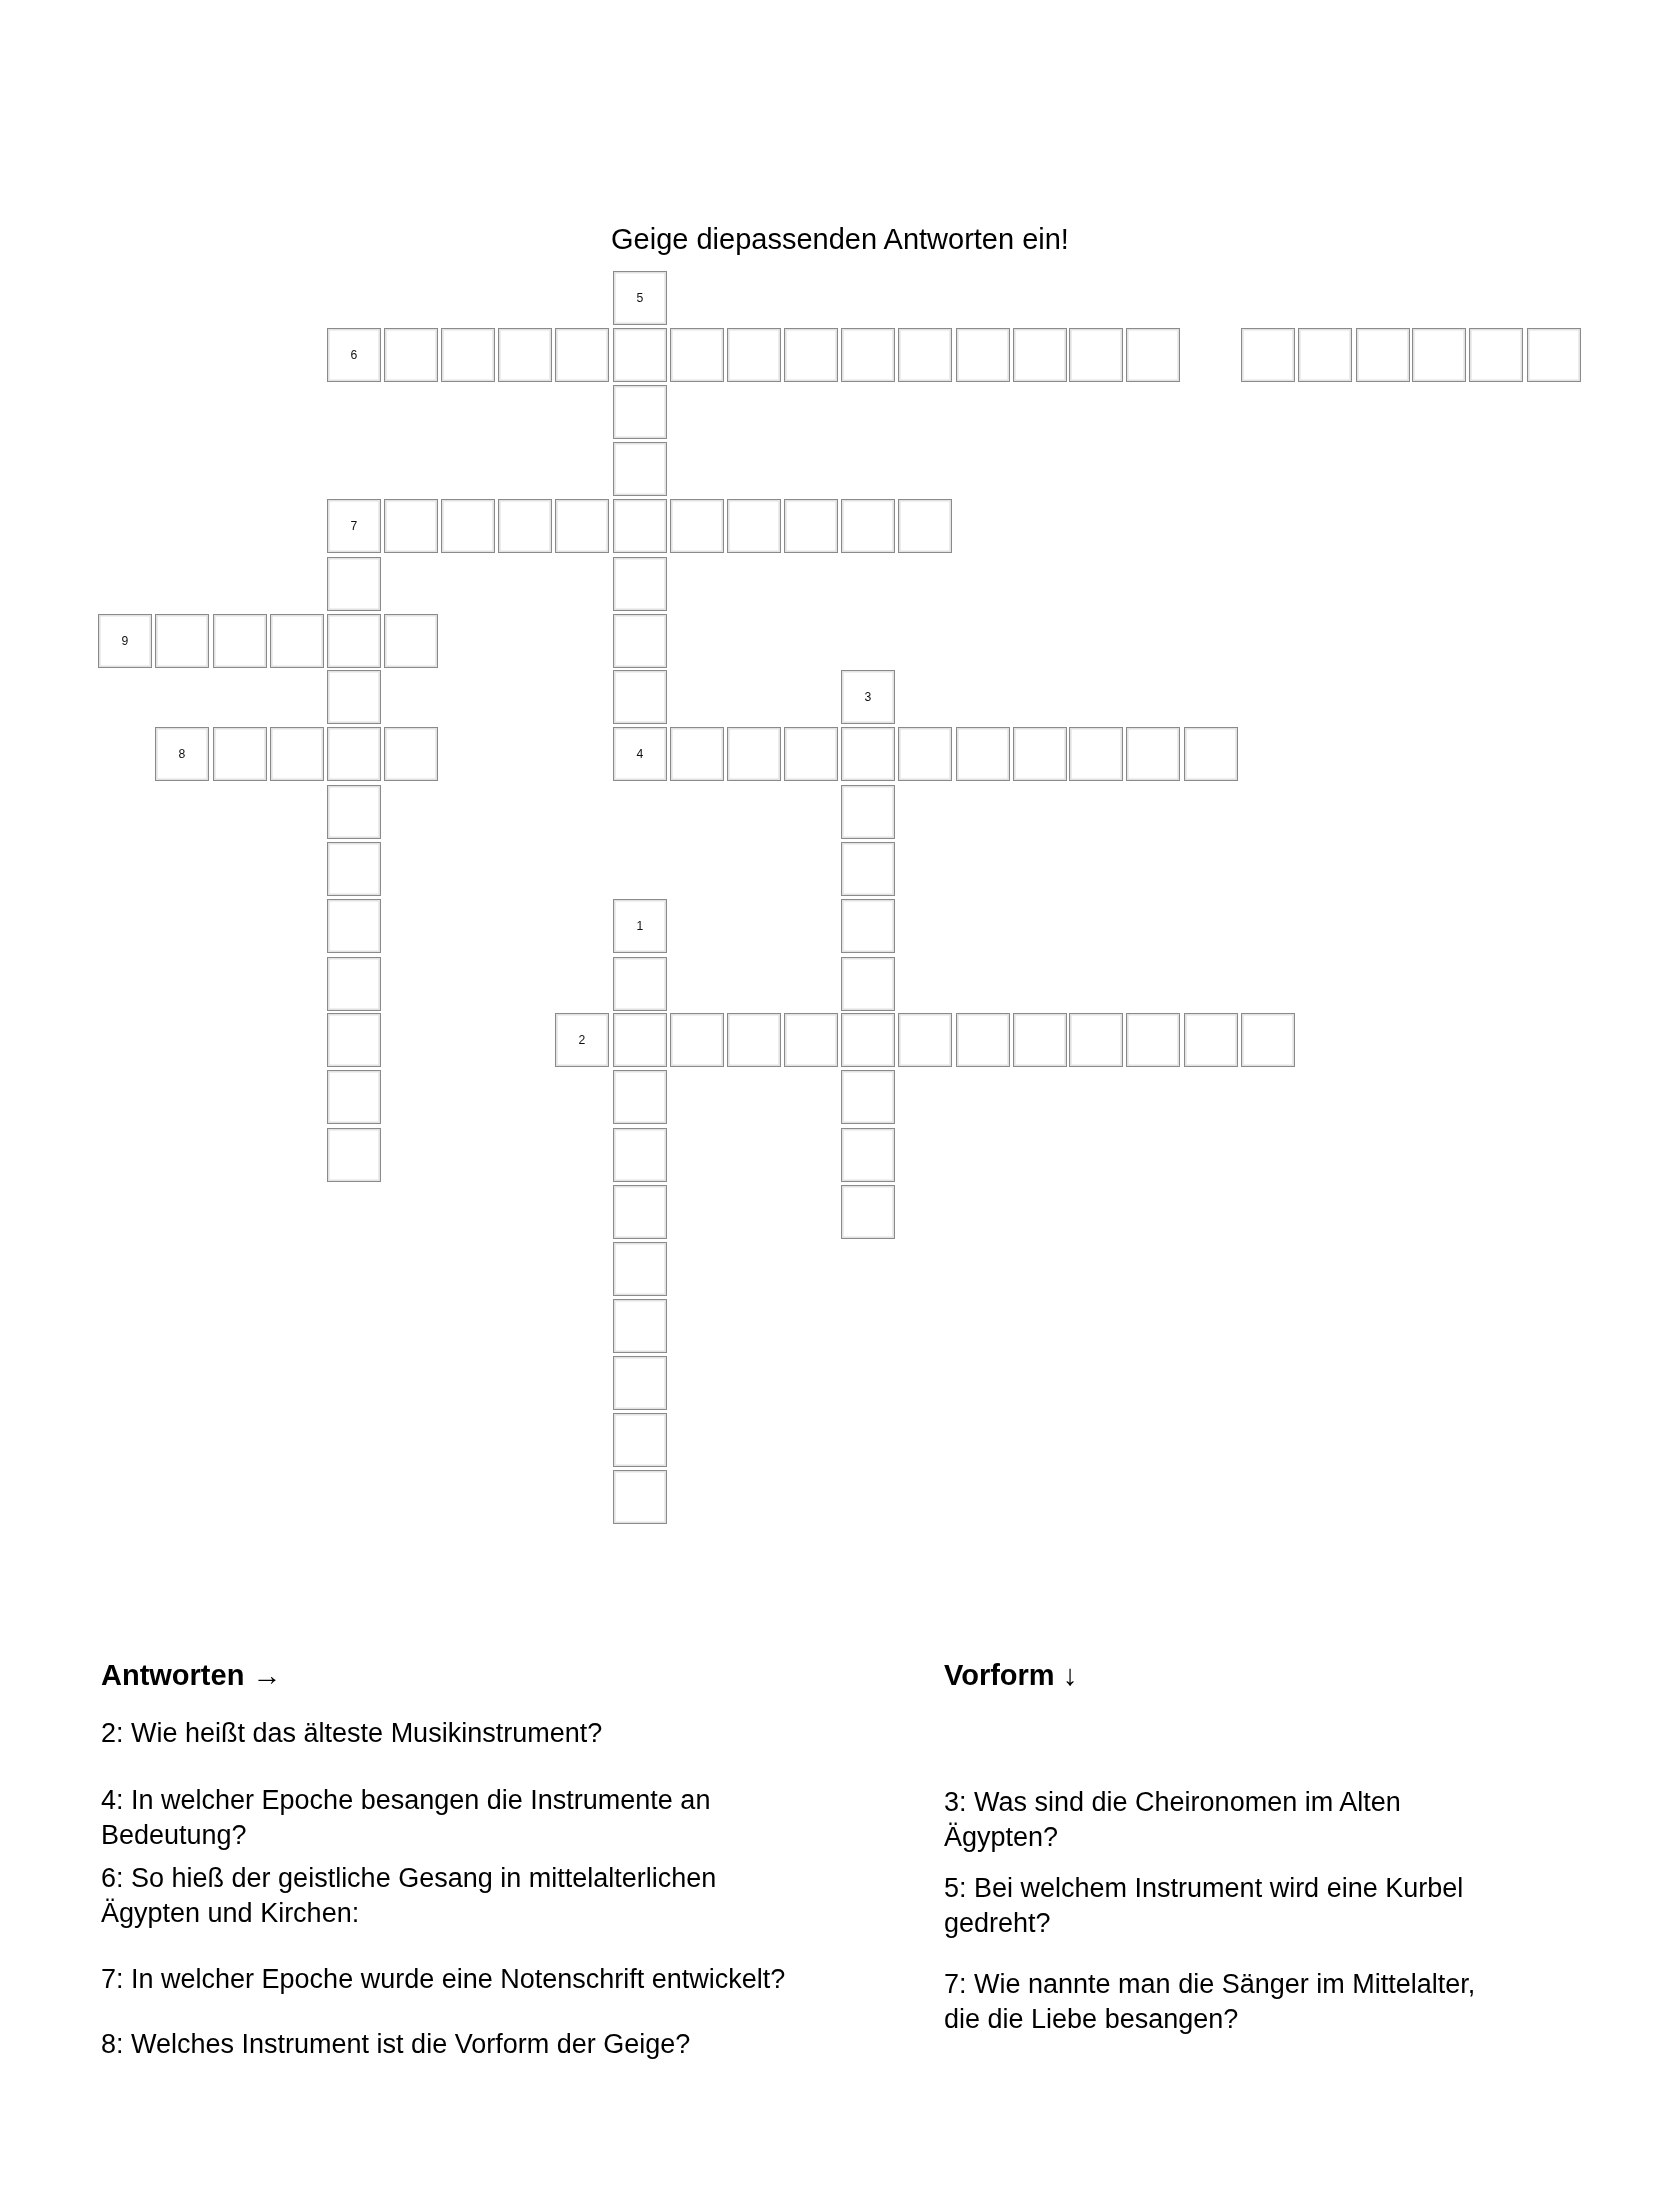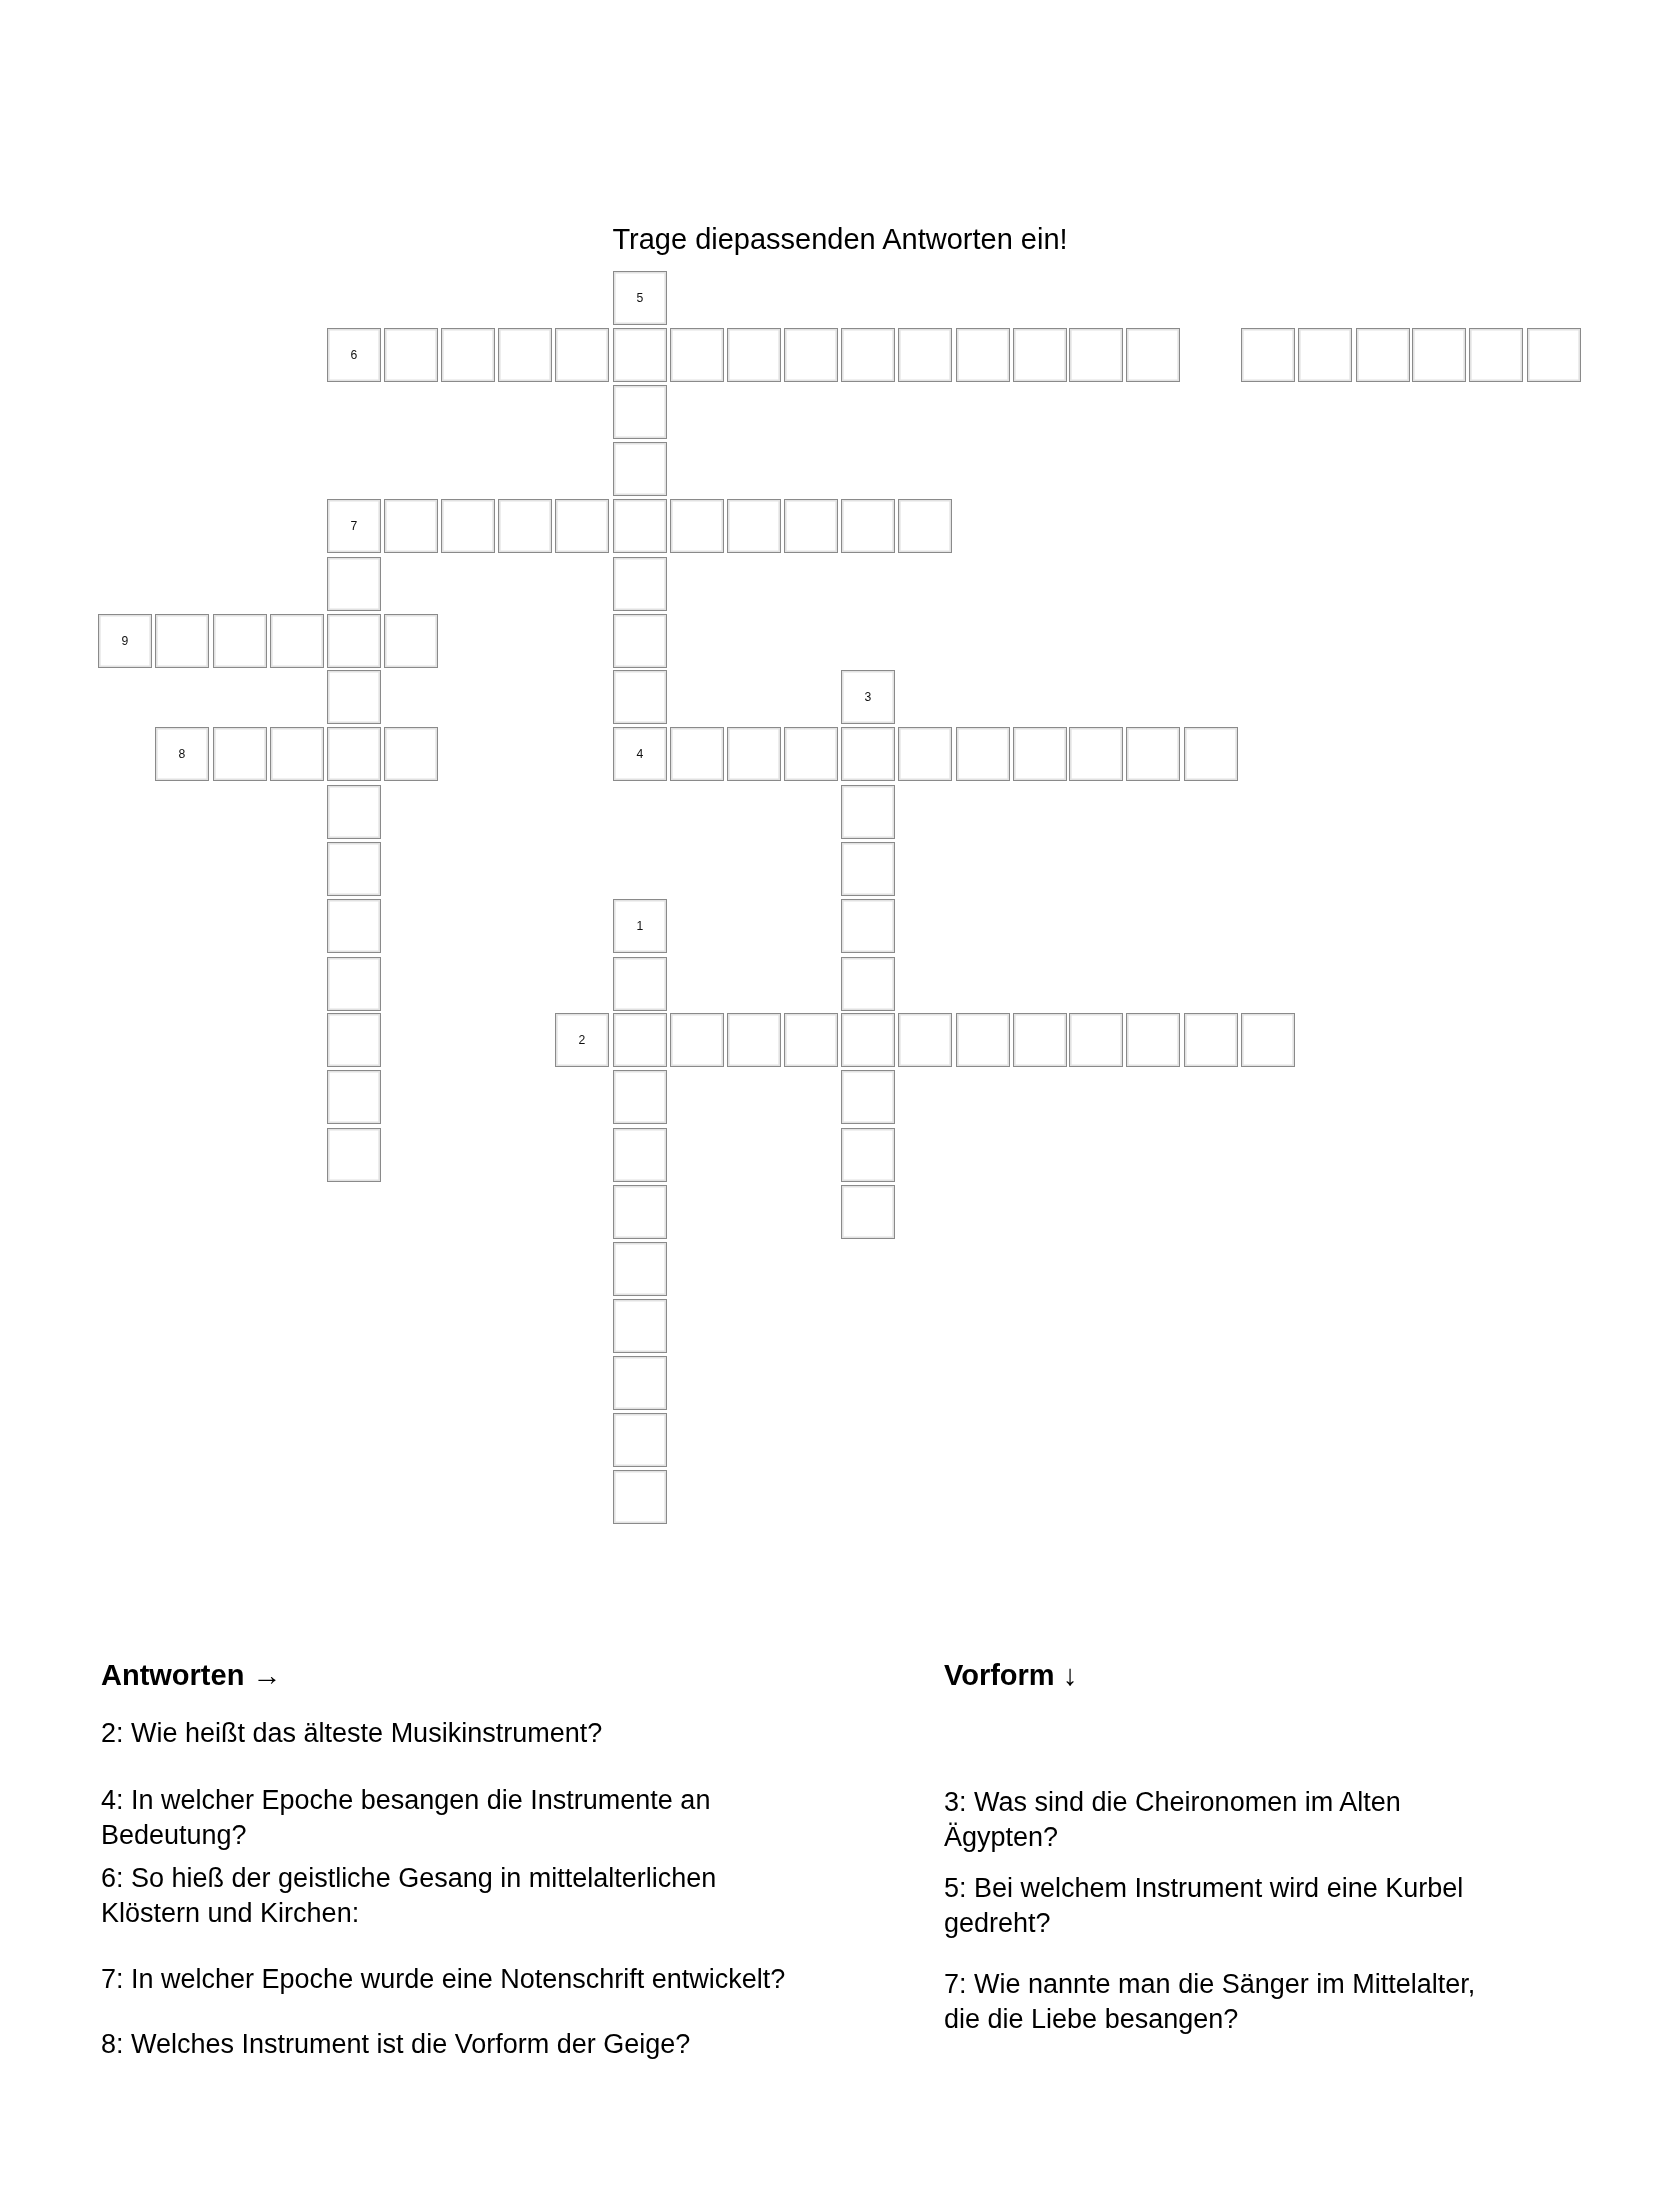--- a/index.html
+++ b/index.html
@@ -29,21 +29,21 @@
   #vc0{top:1700px;}
   #vc1{top:1785px;}
   #vc2{top:1871px;}
   #vc3{top:1967px;}
 </style>
 </head>
 <body>
 
 <div id="page">
 
-  <div class="subtitle">Trage diepassenden Antworten ein!</div>
+  <div class="subtitle">Geige diepassenden Antworten ein!</div>
 
   <div id="grid">
       <div class="cell" style="left: 613px; top: 899px;">
         <span class="cellnum">1</span>
       </div>
       <div class="cell" style="left: 613px; top: 957px;"></div>
       <div class="cell" style="left: 613px; top: 1013px;"></div>
       <div class="cell" style="left: 613px; top: 1070px;"></div>
       <div class="cell" style="left: 613px; top: 1128px;"></div>
       <div class="cell" style="left: 613px; top: 1185px;"></div>
@@ -157,21 +157,21 @@
       <div class="cell" style="left: 213px; top: 614px;"></div>
       <div class="cell" style="left: 270px; top: 614px;"></div>
       <div class="cell" style="left: 384px; top: 614px;"></div>
     </div>
 
   <div id="hhead" class="clue-head leftcol">Antworten →</div>
   <div id="hc0" class="clue leftcol">2: Wie heißt das älteste Musikinstrument?</div>
   <div id="hc1" class="clue leftcol">4: In welcher Epoche besangen die Instrumente an
 Bedeutung?</div>
   <div id="hc2" class="clue leftcol">6: So hieß der geistliche Gesang in mittelalterlichen
-Klöstern und Kirchen:</div>
+Ägypten und Kirchen:</div>
   <div id="hc3" class="clue leftcol">7: In welcher Epoche wurde eine Notenschrift entwickelt?</div>
   <div id="hc4" class="clue leftcol">8: Welches Instrument ist die Vorform der Geige?</div>
 
   <div id="vhead" class="clue-head rightcol">Vorform ↓</div>
   <div id="vc1" class="clue rightcol">3: Was sind die Cheironomen im Alten
 Ägypten?</div>
   <div id="vc2" class="clue rightcol">5: Bei welchem Instrument wird eine Kurbel
 gedreht?</div>
   <div id="vc3" class="clue rightcol">7: Wie nannte man die Sänger im Mittelalter,
 die die Liebe besangen?</div>

